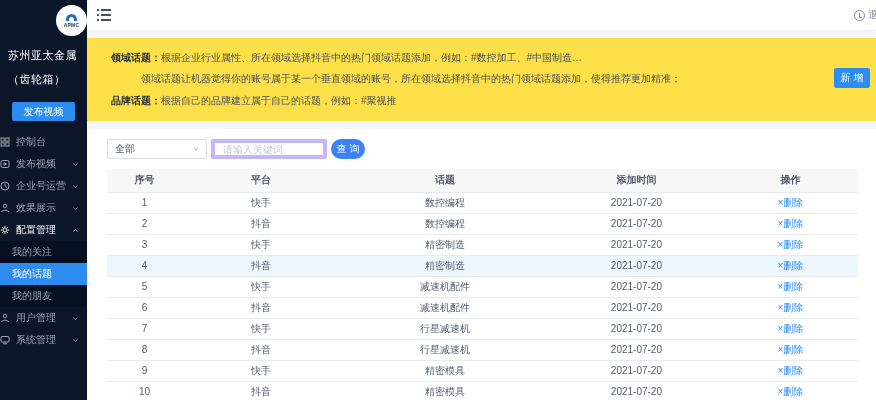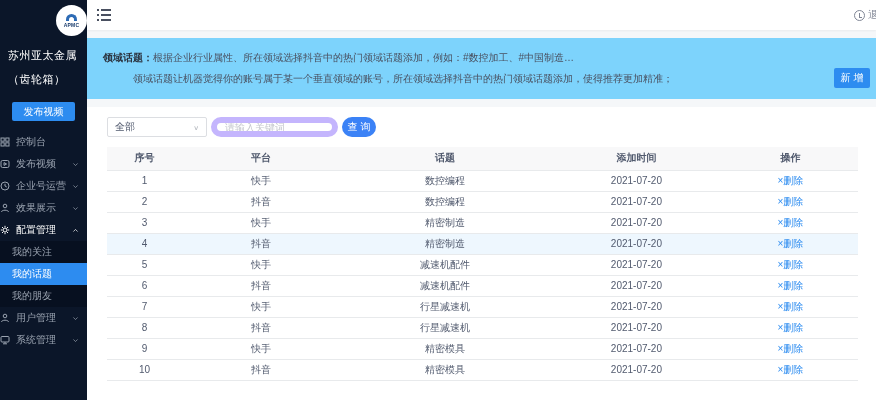--- a/index.html
+++ b/index.html
@@ -32,32 +32,32 @@
   .hamburger { width:14px; height:12px; cursor:pointer; display:flex; flex-direction:column; justify-content:space-between; }
   .hamburger .hrow { display:flex; align-items:center; gap:2px; }
   .hamburger .sq { width:2px; height:2px; background:#495060; }
   .hamburger .ln { height:2px; background:#495060; flex:1; }
   .user-area { display:flex; align-items:center; gap:3px; color:#808695; font-size:10px; width:22px; overflow:hidden; flex-shrink:0; }
   .avatar-ic { width:11px; height:11px; border:1px solid #808695; border-radius:50%; position:relative; flex-shrink:0; }
   .avatar-ic::after { content:""; position:absolute; left:4px; top:2px; width:2px; height:4px; border-left:1px solid #808695; border-bottom:1px solid #808695; }
   .user-name { white-space:nowrap; }
 
   
-  .notice-card { background:#7dd3fc; margin-top:8px; padding:9px 60px 10px 16px; position:relative; font-size:10px; line-height:21px; color:#495060; }
+  .notice-card { background:#fde047; margin-top:8px; padding:9px 60px 10px 24px; position:relative; font-size:10px; line-height:21px; color:#495060; }
   .notice-label { font-weight:bold; color:#2b3440; }
   .notice-line2 { padding-left:30px; }
   .brand-row { margin-top:1px; }
   .add-btn { position:absolute; right:6px; top:30px; width:36px; height:20px; background:#2d8cf0; color:#fff; border:none; border-radius:2px; font-size:10px; cursor:pointer; }
 
   
   .table-card { background:#ffffff; margin-top:8px; flex:1; padding:10px 18px 0 20px; overflow:hidden; }
   .filters { display:flex; align-items:center; gap:4px; margin-bottom:10px; }
   .select { width:100px; height:20px; border:1px solid #dcdee2; border-radius:2px; background:#fff; font-size:10px; color:#515a6e; display:flex; align-items:center; justify-content:space-between; padding:0 7px; cursor:pointer; }
   .select .sel-chev { color:#b5b9bf; font-size:8px; transform:scaleY(.8); }
-  .search-input { width:127px; height:20px; border:6px solid #c4b5fd; border-radius:10px; font-size:10px; padding:0 8px; color:#515a6e; outline:none; }
+  .search-input { width:116px; height:20px; border:4px solid #c4b5fd; border-radius:2px; font-size:10px; padding:0 8px; color:#515a6e; outline:none; }
   .search-input::placeholder { color:#c5c8ce; }
   .search-btn { width:34px; height:20px; background:#3b82f6; color:#fff; border:none; border-radius:10px; font-size:10px; cursor:pointer; }
 
   table { width:100%; border-collapse:collapse; font-size:10px; color:#515a6e; table-layout:fixed; }
   col.c1{width:10%} col.c2{width:21%} col.c3{width:28%} col.c4{width:23%} col.c5{width:18%}
   thead th { background:#f8f8f9; height:23px; font-weight:bold; text-align:center; color:#515a6e; border-bottom:1px solid #e8eaec; }
   tbody td { height:21px; text-align:center; border-bottom:1px solid #e8eaec; overflow:hidden; white-space:nowrap; }
   tbody tr.highlight { background:#eef7fe; }
   .del-link { color:#2d8cf0; cursor:pointer; }
 </style>
@@ -198,20 +198,23 @@
         <span class="avatar-ic"></span>
         <span class="user-name">退</span>
       </div>
     </header>
 
     <section class="notice-card">
       <div>
         <span class="notice-label">领域话题：</span><span>根据企业行业属性、所在领域选择抖音中的热门领域话题添加，例如：#数控加工、#中国制造…</span>
       </div>
       <div class="notice-line2">领域话题让机器觉得你的账号属于某一个垂直领域的账号，所在领域选择抖音中的热门领域话题添加，使得推荐更加精准；</div>
+      <div class="brand-row">
+        <span class="notice-label">品牌话题：</span><span>根据自己的品牌建立属于自己的话题，例如：#聚视推</span>
+      </div>
       <button class="add-btn">新 增</button>
     </section>
 
     <section class="table-card">
       <div class="filters">
         <div class="select">
           <span>全部</span>
           <span class="sel-chev">∨</span>
         </div>
         <input class="search-input" placeholder="请输入关键词" style="">

